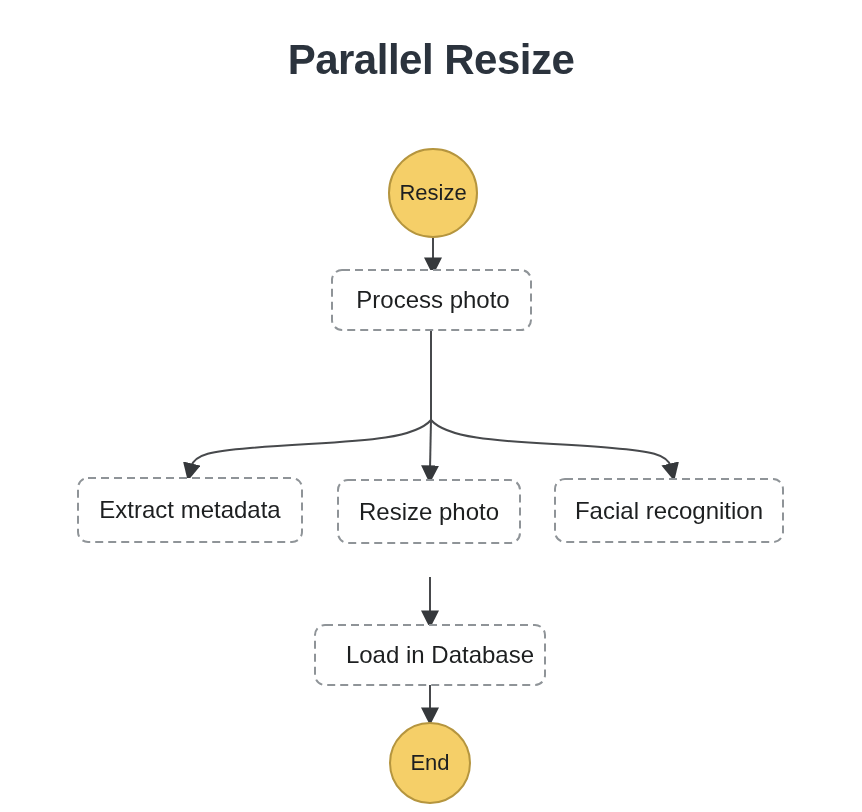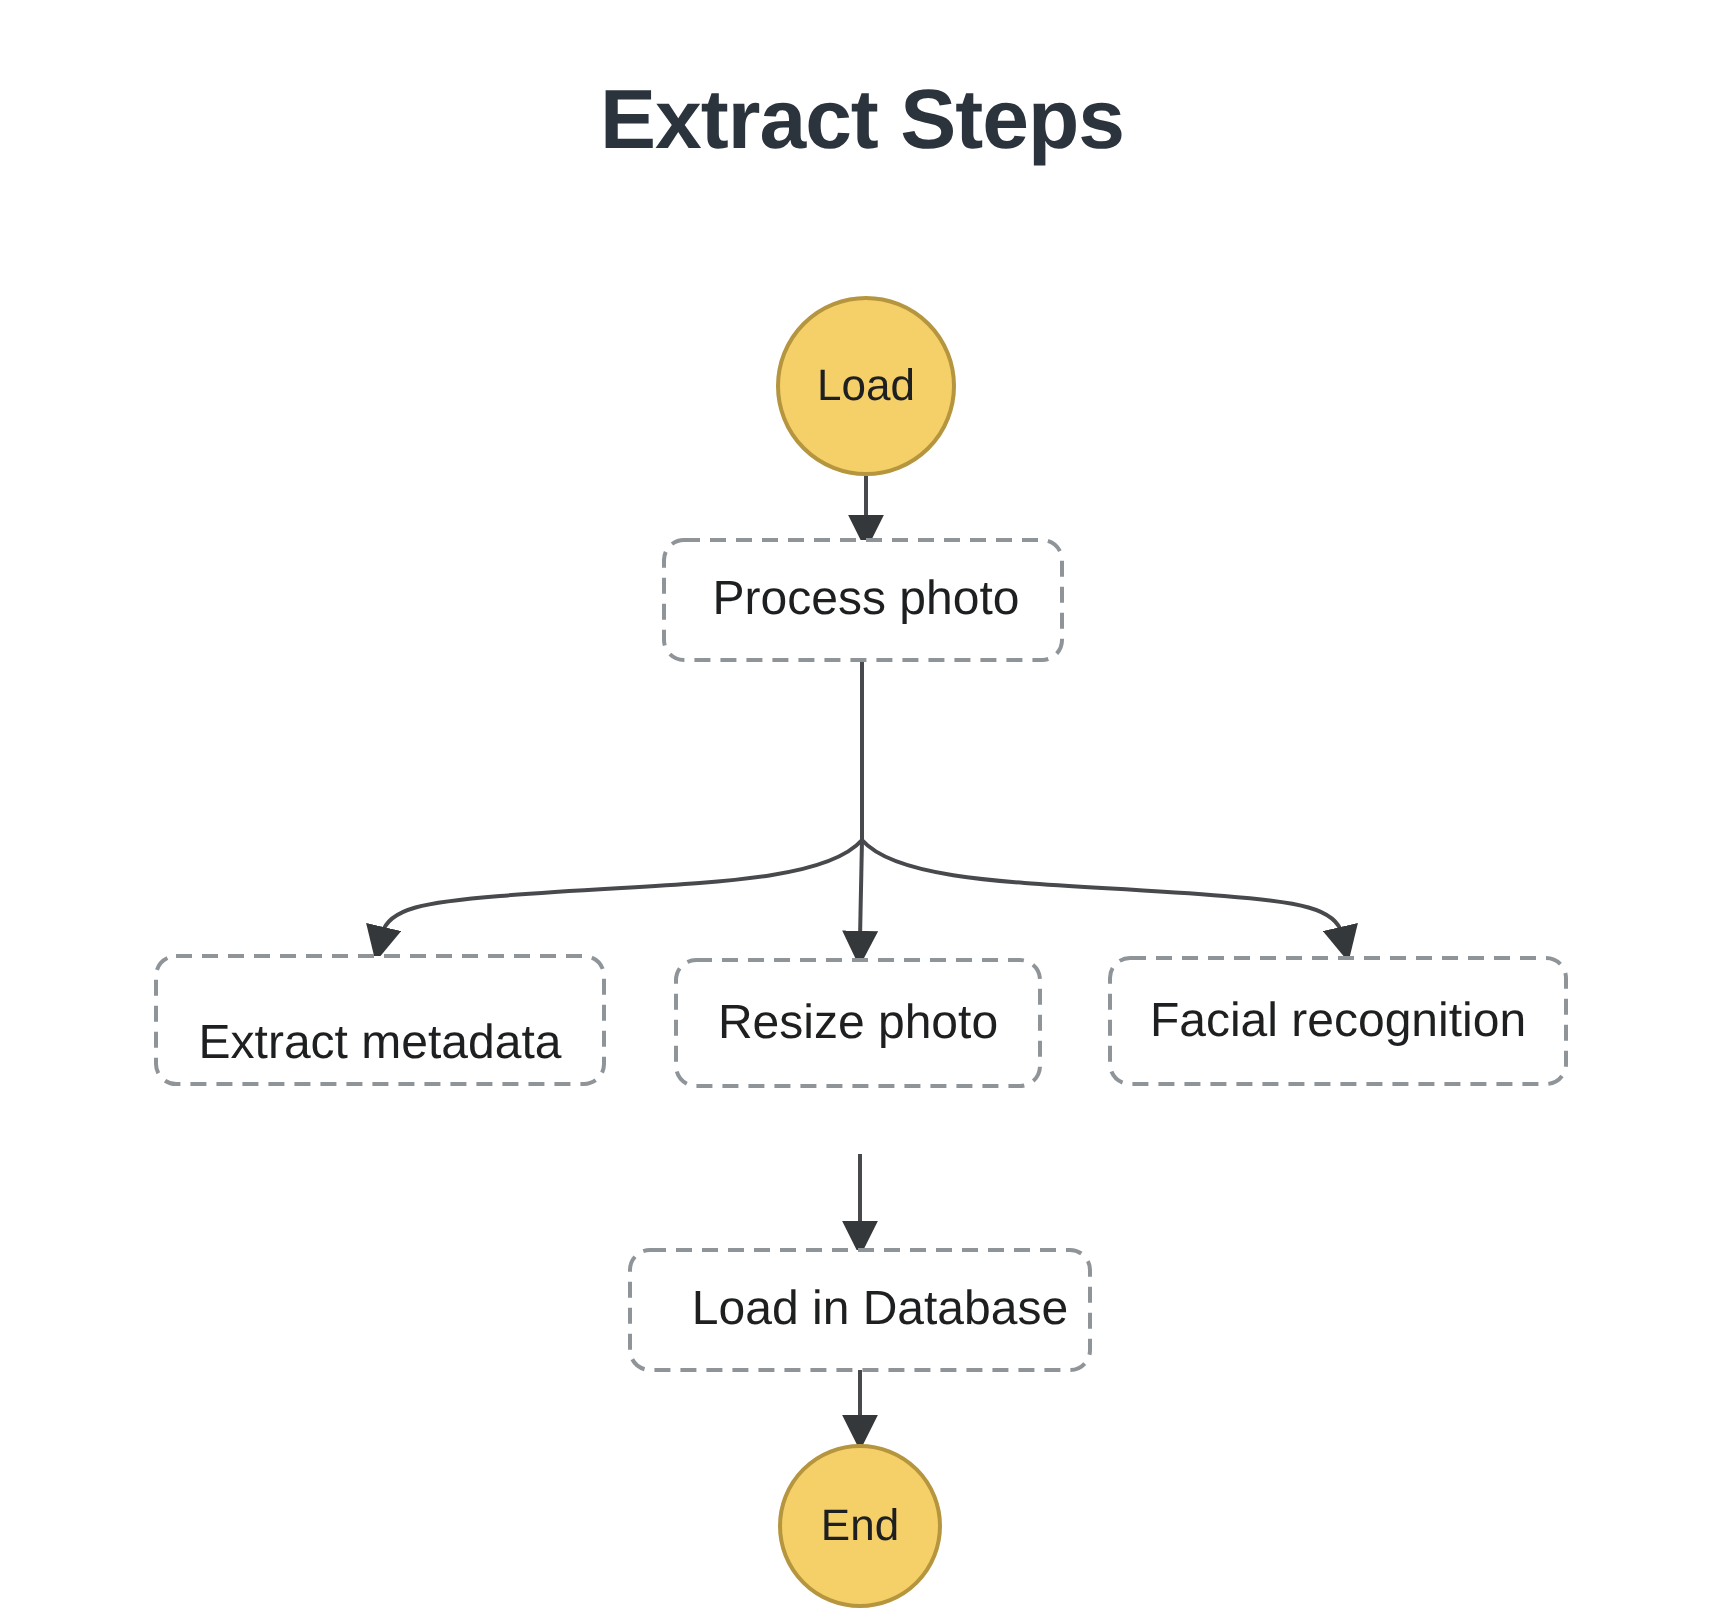--- a/index.html
+++ b/index.html
@@ -57,21 +57,21 @@
   }
   .terminal-label{
     font-size:22px;
   }
 </style>
 </head>
 <body>
 
 <div class="canvas">
 
-  <h1 class="diagram-title">Extract Steps</h1>
+  <h1 class="diagram-title">Parallel Resize</h1>
 
   <svg class="layer" viewBox="0 0 862 812" xmlns="http://www.w3.org/2000/svg">
     <defs>
       <marker id="arrowhead" viewBox="0 0 10 10" refX="2" refY="5" markerWidth="9" markerHeight="9" orient="auto-start-reverse">
         <path d="M0,0 L10,5 L0,10 z" fill="#35383b"></path>
       </marker>
     </defs>
 
     <path class="connector" d="M433,238 L433,261" marker-end="url(#arrowhead)"></path>
     <path class="connector" d="M431,330 L431,420"></path>
@@ -86,25 +86,25 @@
     <rect class="dashed-shape" x="332" y="270" width="199" height="60" rx="10" ry="10"></rect>
     <rect class="dashed-shape" x="78" y="478" width="224" height="64" rx="10" ry="10"></rect>
     <rect class="dashed-shape" x="338" y="480" width="182" height="63" rx="10" ry="10"></rect>
     <rect class="dashed-shape" x="555" y="479" width="228" height="63" rx="10" ry="10"></rect>
     <rect class="dashed-shape" x="315" y="625" width="230" height="60" rx="10" ry="10"></rect>
 
     <circle class="terminal-shape" cx="433" cy="193" r="44" fill="#f5cf68"></circle>
     <circle class="terminal-shape" cx="430" cy="763" r="40" fill="#f5cf68"></circle>
   </svg>
 
-  <div class="node-label terminal-label" style="left:433px;top:193px;">Load</div>
+  <div class="node-label terminal-label" style="left:433px;top:193px;">Resize</div>
 
   <div class="node-label" style="left:433px;top:300px;">Process photo</div>
 
-  <div class="node-label" style="left:190px;top:510px;margin-top:12px;">Extract metadata</div>
+  <div class="node-label" style="left:190px;top:510px;">Extract metadata</div>
 
   <div class="node-label" style="left:429px;top:512px;">Resize photo</div>
 
   <div class="node-label" style="left:669px;top:511px;">Facial recognition</div>
 
   <div class="node-label" style="left:440px;top:655px;">Load in Database</div>
 
   <div class="node-label terminal-label" style="left:430px;top:763px;">End</div>
 
 </div>

